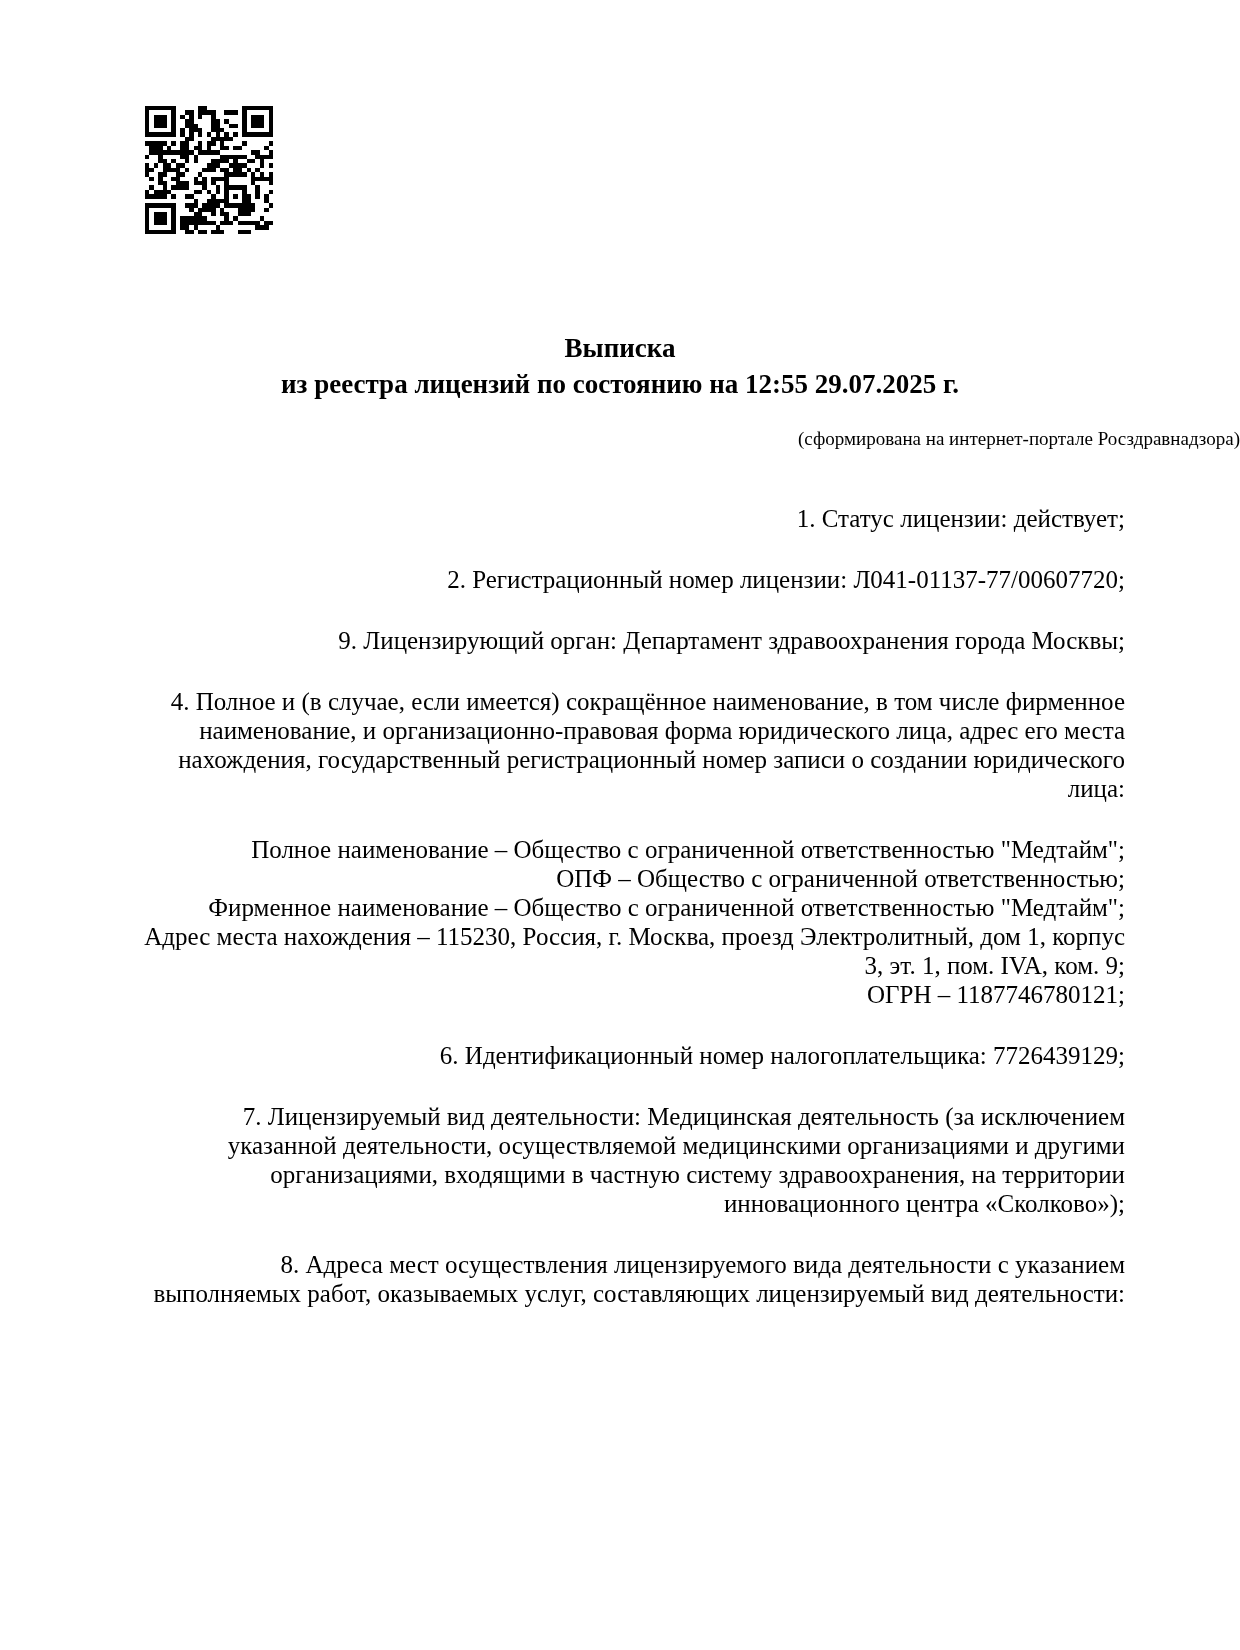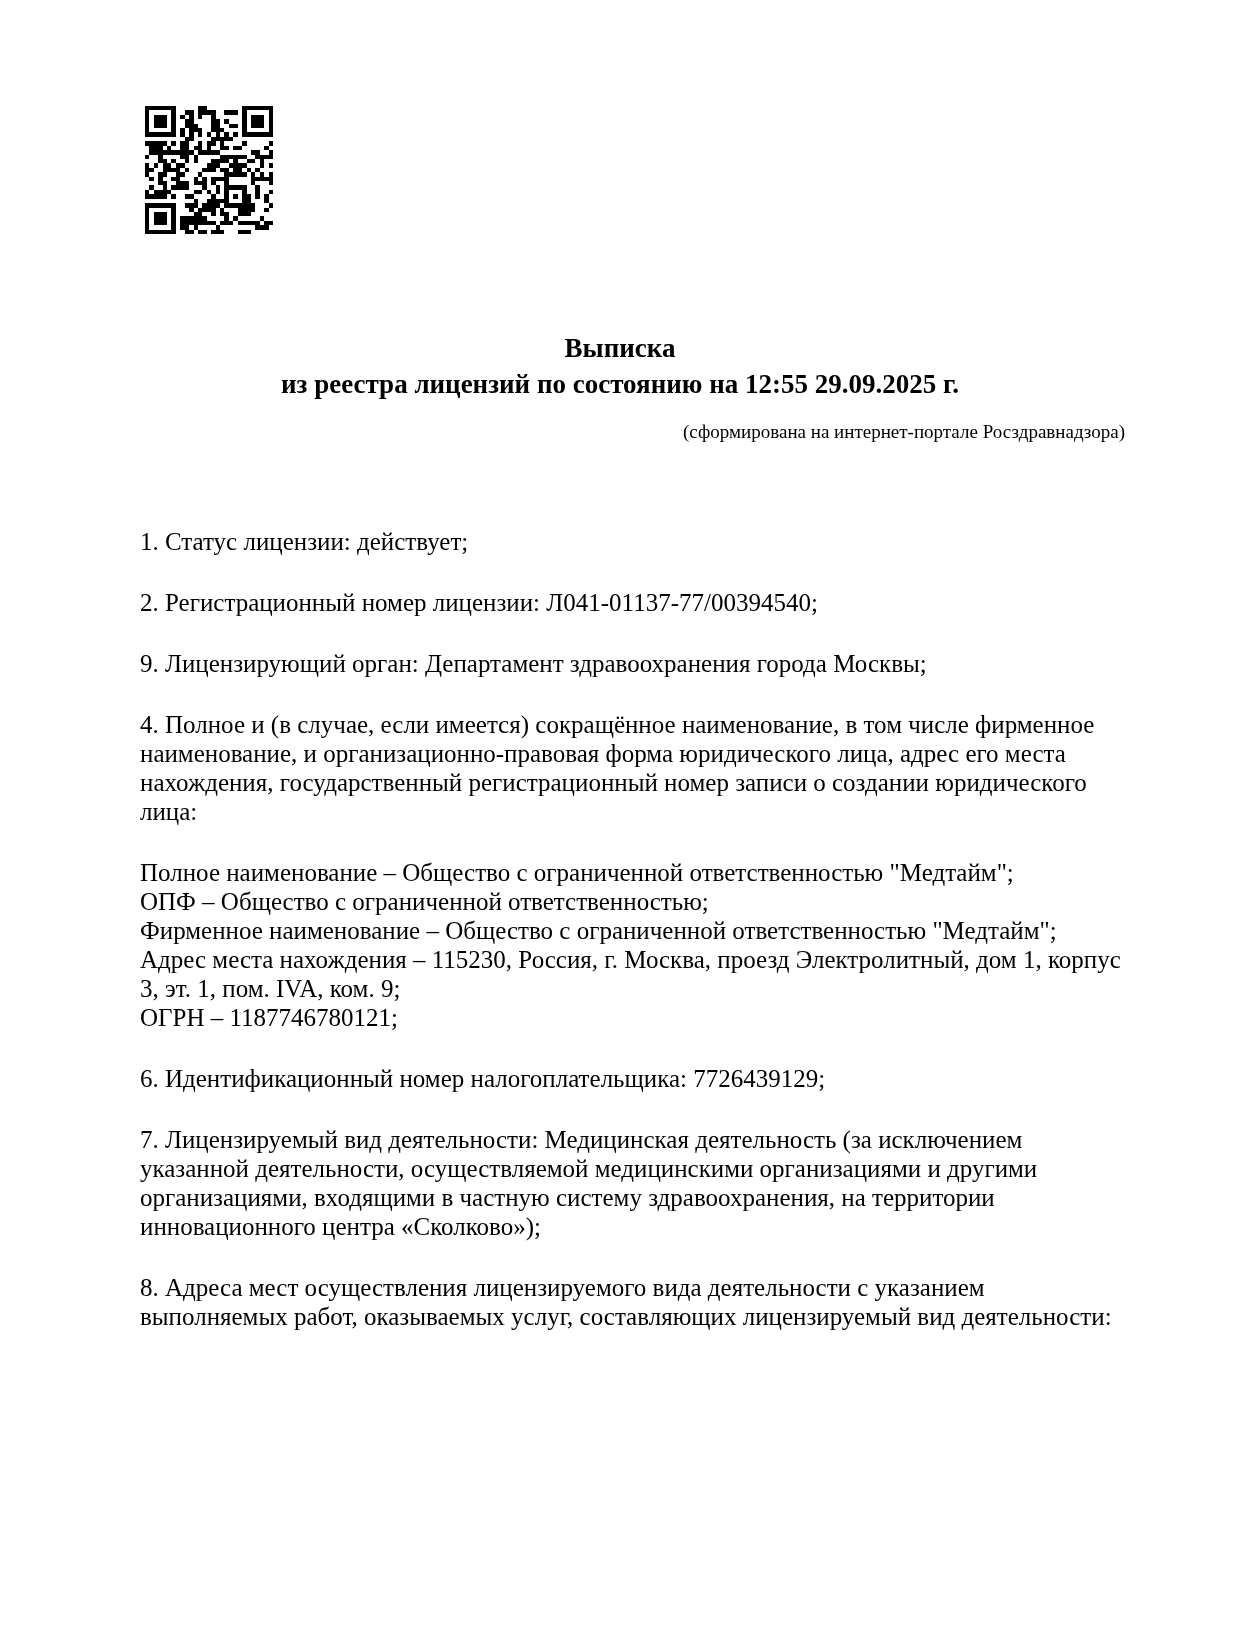--- a/index.html
+++ b/index.html
@@ -22,32 +22,32 @@
   }
   .qr svg { display: block; width: 100%; height: 100%; }
   .title-block {
     padding-top: 330px;
     text-align: center;
     font-weight: bold;
     font-size: 27px;
     line-height: 36px;
   }
   .subtitle {
-    margin-top: 18px;
-    padding-right: 115px;
+    margin-top: 25px;
     text-align: right;
     font-size: 19px;
     line-height: 24px;
   }
   .body-block {
-    margin-top: 83px;
+    margin-top: 53px;
     padding-left: 140px;
     padding-right: 115px;
     font-size: 25px;
     line-height: 29px;
+    text-align: right;
   }
   .para { margin-bottom: 32px; }
   .company-lines div { display: block; }
 </style>
 </head>
 <body>
 
 <div class="page">
 
   <div class="qr" id="qr-code">
@@ -472,28 +472,28 @@
         <rect x="16" y="28" width="1" height="1"></rect>
         <rect x="17" y="28" width="1" height="1"></rect>
         <rect x="21" y="28" width="1" height="1"></rect>
         <rect x="22" y="28" width="1" height="1"></rect>
         <rect x="23" y="28" width="1" height="1"></rect>
       </svg>
     </div>
 
   <div class="title-block">
     <div>Выписка</div>
-    <div>из реестра лицензий по состоянию на 12:55 29.09.2025 г.</div>
+    <div>из реестра лицензий по состоянию на 12:55 29.07.2025 г.</div>
   </div>
 
   <div class="subtitle">(сформирована на интернет-портале Росздравнадзора)</div>
 
   <div class="body-block">
     <p class="para">1. Статус лицензии: действует;</p>
-    <p class="para">2. Регистрационный номер лицензии: Л041-01137-77/00394540;</p>
+    <p class="para">2. Регистрационный номер лицензии: Л041-01137-77/00607720;</p>
     <p class="para">9. Лицензирующий орган: Департамент здравоохранения города Москвы;</p>
     <p class="para">4. Полное и (в случае, если имеется) сокращённое наименование, в том числе фирменное наименование, и организационно-правовая форма юридического лица, адрес его места нахождения, государственный регистрационный номер записи о создании юридического лица:</p>
 
     <div class="para company-lines">
       <div>Полное наименование – Общество с ограниченной ответственностью "Медтайм";</div>
       <div>ОПФ – Общество с ограниченной ответственностью;</div>
       <div>Фирменное наименование – Общество с ограниченной ответственностью "Медтайм";</div>
       <div>Адрес места нахождения – 115230, Россия, г. Москва, проезд Электролитный, дом 1, корпус 3, эт. 1, пом. IVA, ком. 9;</div>
       <div>ОГРН – 1187746780121;</div>
     </div>

